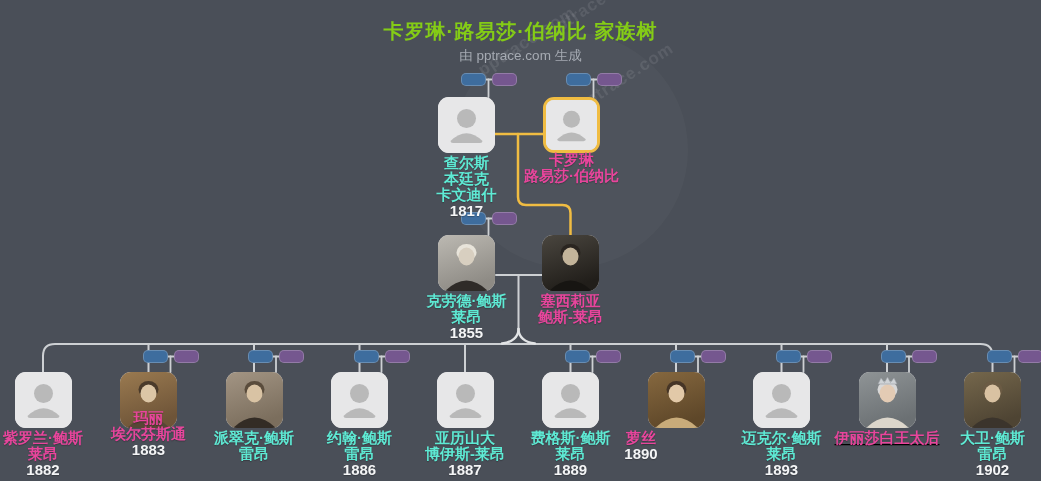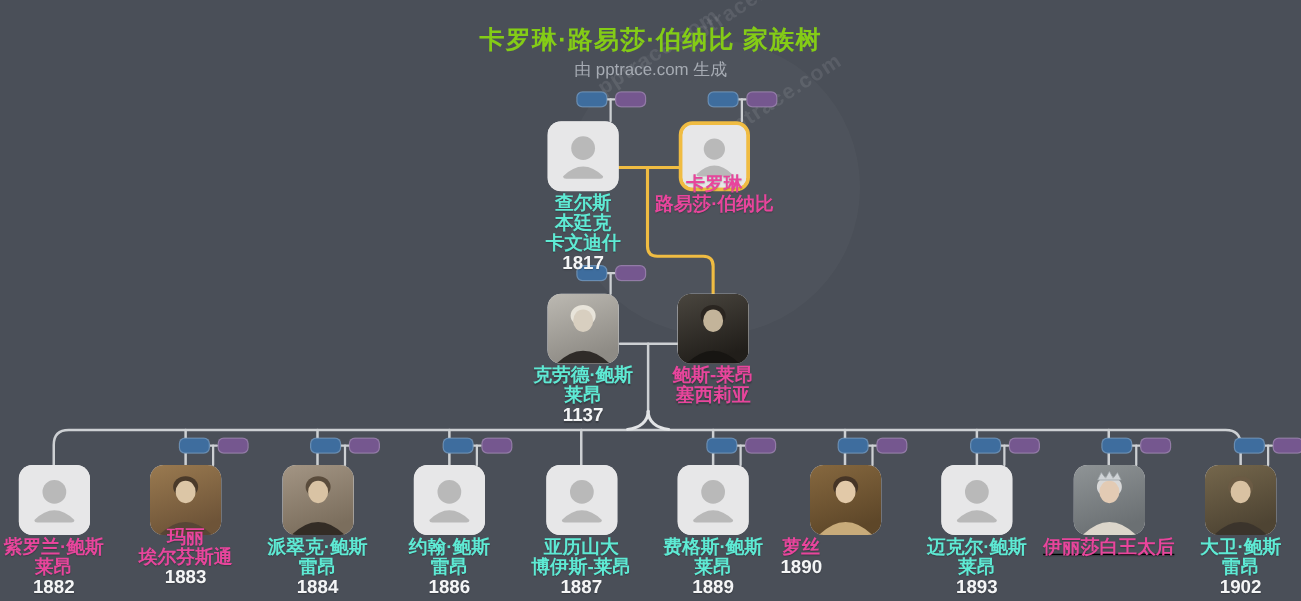--- a/index.html
+++ b/index.html
@@ -119,21 +119,21 @@
       <div class="chip purple" style="left: 491.5px; top: 73px;"></div>
       <div class="card highlighted" style="left: 543px; top: 97px;">
         <div>
           <svg viewBox="0 0 57 56">
     <rect x="0" y="0" width="57" height="56" fill="#e7e7e8"></rect>
     <circle cx="28.5" cy="21.5" r="9.5" fill="#b9b9b9"></circle>
     <path d="M12.5,44 Q28.5,28.5 44.5,44 Q44.5,46 42,46 L15,46 Q12.5,46 12.5,44 Z" fill="#b9b9b9"></path>
   </svg>
         </div>
       </div>
-      <div class="nameblock" style="left: 496.5px; top: 140px;">
+      <div class="nameblock" style="left: 496.5px; top: 152px;">
         <div class="line female">卡罗琳</div>
         <div class="line female">路易莎·伯纳比</div>
       </div>
       <div class="chip blue" style="left: 565.5px; top: 73px;"></div>
       <div class="chip purple" style="left: 596.5px; top: 73px;"></div>
       <div class="card" style="left: 438px; top: 235px;">
         <div>
           <svg viewBox="0 0 57 56">
     <defs>
               <linearGradient id="pg1" x1="0" y1="0" x2="0.35" y2="1">
@@ -145,21 +145,21 @@
     <ellipse cx="28.5" cy="17.5" rx="10" ry="8.5" fill="#e8e4da"></ellipse>
     <ellipse cx="28.5" cy="21.5" rx="8" ry="9" fill="#d8cfc0"></ellipse>
     <path d="M7,56 Q28.5,35 50,56 Z" fill="#2f2b28"></path>
 
   </svg>
         </div>
       </div>
       <div class="nameblock" style="left: 391.5px; top: 293px;">
         <div class="line male">克劳德·鲍斯</div>
         <div class="line male">莱昂</div>
-        <div class="line year">1137</div>
+        <div class="line year">1855</div>
       </div>
       <div class="chip blue" style="left: 460.5px; top: 212px;"></div>
       <div class="chip purple" style="left: 491.5px; top: 212px;"></div>
       <div class="card" style="left: 542px; top: 235px;">
         <div>
           <svg viewBox="0 0 57 56">
     <defs>
               <linearGradient id="pg2" x1="0" y1="0" x2="0.35" y2="1">
       <stop offset="0" stop-color="#4a463f"></stop>
                 <stop offset="1" stop-color="#211e1a"></stop>
@@ -167,22 +167,22 @@
             </defs>
     <rect x="0" y="0" width="57" height="56" fill="url(#pg2)"></rect>
     <ellipse cx="28.5" cy="17.5" rx="10" ry="8.5" fill="#2a2520"></ellipse>
     <ellipse cx="28.5" cy="21.5" rx="8" ry="9" fill="#c3b49a"></ellipse>
     <path d="M7,56 Q28.5,35 50,56 Z" fill="#171512"></path>
 
   </svg>
         </div>
       </div>
       <div class="nameblock" style="left: 495.5px; top: 293px;">
+        <div class="line female">塞西莉亚</div>
         <div class="line female">鲍斯-莱昂</div>
-        <div class="line female">塞西莉亚</div>
       </div>
       <div class="card" style="left: 14.5px; top: 372px;">
         <div>
           <svg viewBox="0 0 57 56">
     <rect x="0" y="0" width="57" height="56" fill="#e7e7e8"></rect>
     <circle cx="28.5" cy="21.5" r="9.5" fill="#b9b9b9"></circle>
     <path d="M12.5,44 Q28.5,28.5 44.5,44 Q44.5,46 42,46 L15,46 Q12.5,46 12.5,44 Z" fill="#b9b9b9"></path>
   </svg>
         </div>
       </div>
@@ -201,21 +201,21 @@
     </linearGradient>
             </defs>
     <rect x="0" y="0" width="57" height="56" fill="url(#pg3)"></rect>
     <ellipse cx="28.5" cy="17.5" rx="10" ry="8.5" fill="#4a3a2a"></ellipse>
     <ellipse cx="28.5" cy="21.5" rx="8" ry="9" fill="#dcc6a6"></ellipse>
     <path d="M7,56 Q28.5,35 50,56 Z" fill="#574636"></path>
 
   </svg>
         </div>
       </div>
-      <div class="nameblock" style="left: 73.5px; top: 422px;">
+      <div class="nameblock" style="left: 73.5px; top: 410px;">
         <div class="line female">玛丽</div>
         <div class="line female">埃尔芬斯通</div>
         <div class="line year">1883</div>
       </div>
       <div class="chip blue" style="left: 142.5px; top: 350px;"></div>
       <div class="chip purple" style="left: 173.5px; top: 350px;"></div>
       <div class="card" style="left: 225.5px; top: 372px;">
         <div>
           <svg viewBox="0 0 57 56">
     <defs>
@@ -228,21 +228,20 @@
     <ellipse cx="28.5" cy="17.5" rx="10" ry="8.5" fill="#5a4c3c"></ellipse>
     <ellipse cx="28.5" cy="21.5" rx="8" ry="9" fill="#d9c3a4"></ellipse>
     <path d="M7,56 Q28.5,35 50,56 Z" fill="#332c25"></path>
 
   </svg>
         </div>
       </div>
       <div class="nameblock" style="left: 179px; top: 430px;">
         <div class="line male">派翠克·鲍斯</div>
         <div class="line male">雷昂</div>
-        <div class="line year">1884</div>
       </div>
       <div class="chip blue" style="left: 248px; top: 350px;"></div>
       <div class="chip purple" style="left: 279px; top: 350px;"></div>
       <div class="card" style="left: 331px; top: 372px;">
         <div>
           <svg viewBox="0 0 57 56">
     <rect x="0" y="0" width="57" height="56" fill="#e7e7e8"></rect>
     <circle cx="28.5" cy="21.5" r="9.5" fill="#b9b9b9"></circle>
     <path d="M12.5,44 Q28.5,28.5 44.5,44 Q44.5,46 42,46 L15,46 Q12.5,46 12.5,44 Z" fill="#b9b9b9"></path>
   </svg>

